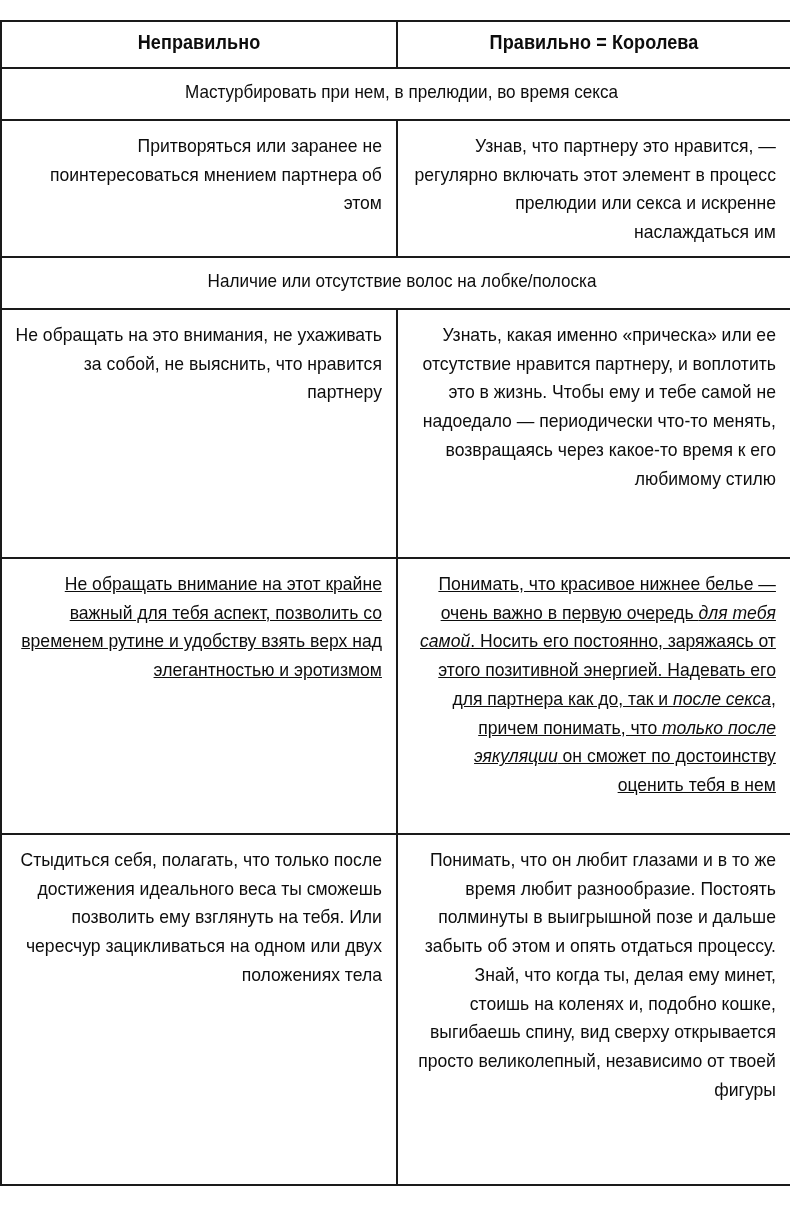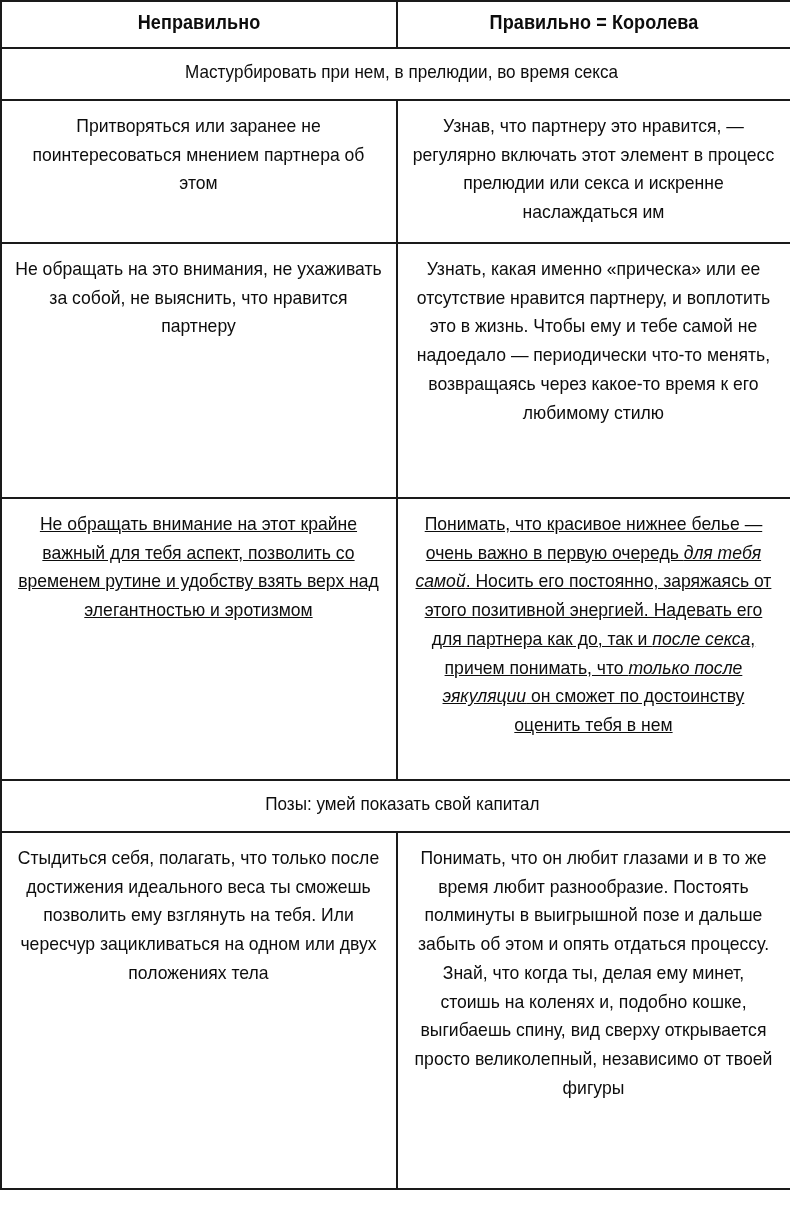--- a/index.html
+++ b/index.html
@@ -13,20 +13,21 @@
     font-family: "Liberation Sans", "DejaVu Sans", sans-serif;
     color: #0d0d0d;
     overflow: hidden;
   }
 
   .page {
     width: 790px;
     height: 912px;
     box-sizing: border-box;
     position: relative;
+    margin-top: 20px;
   }
 
   table.compare-table {
     width: 790px;
     border-collapse: collapse;
     table-layout: fixed;
   }
 
   table.compare-table td,
   table.compare-table th {
@@ -64,22 +65,22 @@
   td.section-band .band-text {
     display: inline-block;
     transform: scaleX(0.9);
     transform-origin: center center;
   }
 
   
   td.body-cell {
     font-size: 18.6px;
     line-height: 1.545;
-    padding: 11px 14px 14px 13px;
-    text-align: center;
+    padding: 11px 14px 8px 13px;
+    text-align: right;
   }
   td.body-cell .cell-text {
     display: block;
     transform: scaleX(0.945);
     transform-origin: left top;
     width: 105.8%;
   }
   td.body-cell i {
     font-style: italic;
   }
@@ -115,43 +116,43 @@
       </tr>
       <tr class="r-body-1">
         <td class="body-cell">
           <span class="cell-text">Притворяться или заранее не поинтересоваться мнением партнера об этом</span>
         </td>
         <td class="body-cell">
           <span class="cell-text">Узнав, что партнеру это нравится, — регулярно включать этот элемент в процесс прелюдии или секса и искренне наслаждаться им</span>
         </td>
       </tr>
 
+      <tr class="r-band">
+        <td class="section-band" colspan="2">
+          <span class="band-text">Наличие или отсутствие волос на лобке/полоска</span>
+        </td>
+      </tr>
       <tr class="r-body-2">
         <td class="body-cell">
           <span class="cell-text">Не обращать на это внимания, не ухаживать за собой, не выяснить, что нравится партнеру</span>
         </td>
         <td class="body-cell">
           <span class="cell-text">Узнать, какая именно «прическа» или ее отсутствие нравится партнеру, и воплотить это в жизнь. Чтобы ему и тебе самой не надоедало — периодически что-то менять, возвращаясь через какое-то время к его любимому стилю</span>
         </td>
       </tr>
 
       <tr class="r-body-3">
         <td class="body-cell">
           <span class="cell-text">Не обращать внимание на этот крайне важный для тебя аспект, позволить со временем рутине и удобству взять верх над элегантностью и эротизмом</span>
         </td>
         <td class="body-cell">
           <span class="cell-text">Понимать, что красивое нижнее белье — очень важно в первую очередь <i>для тебя самой</i>. Носить его постоянно, заряжаясь от этого позитивной энергией. Надевать его для партнера как до, так и <i>после секса</i>, причем понимать, что <i>только после эякуляции</i> он сможет по достоинству оценить тебя в нем</span>
         </td>
       </tr>
 
-      <tr class="r-band">
-        <td class="section-band" colspan="2">
-          <span class="band-text">Позы: умей показать свой капитал</span>
-        </td>
-      </tr>
       <tr class="r-body-4">
         <td class="body-cell">
           <span class="cell-text">Стыдиться себя, полагать, что только после достижения идеального веса ты сможешь позволить ему взглянуть на тебя. Или чересчур зацикливаться на одном или двух положениях тела</span>
         </td>
         <td class="body-cell">
           <span class="cell-text">Понимать, что он любит глазами и в то же время любит разнообразие. Постоять полминуты в выигрышной позе и дальше забыть об этом и опять отдаться процессу. Знай, что когда ты, делая ему минет, стоишь на коленях и, подобно кошке, выгибаешь спину, вид сверху открывается просто великолепный, независимо от твоей фигуры</span>
         </td>
       </tr>
 
     </tbody>

